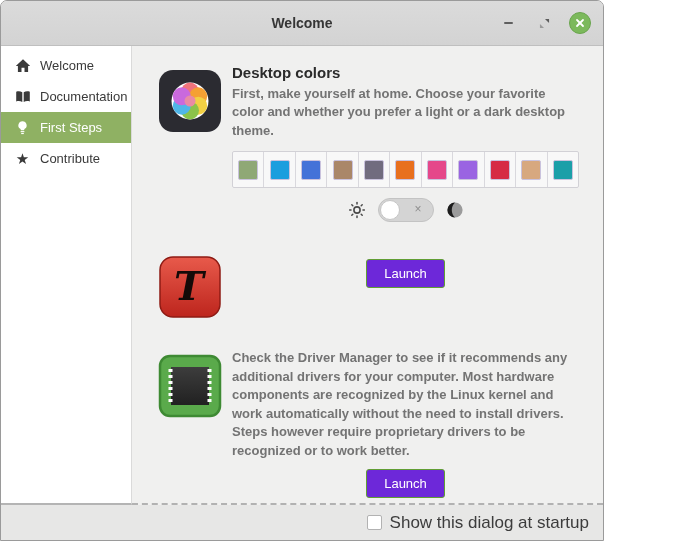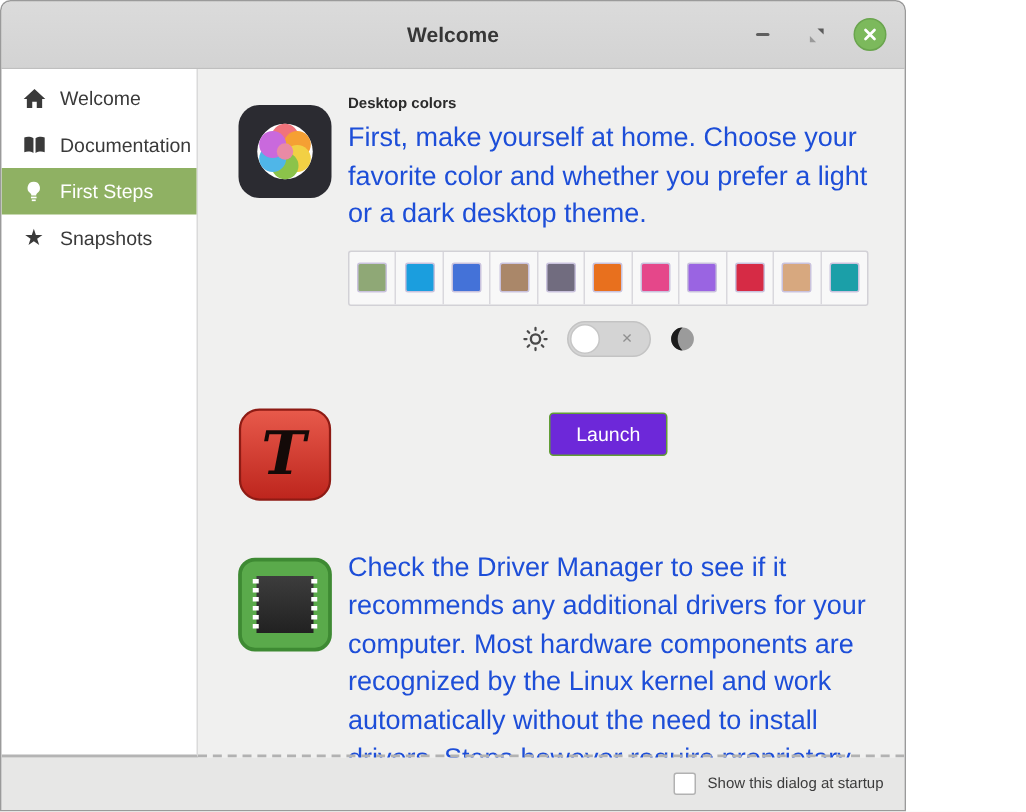--- a/index.html
+++ b/index.html
@@ -19,39 +19,39 @@
   .side-item.selected{background:#8fb163;color:#ffffff;}
   .side-icon{width:17px;height:17px;display:flex;align-items:center;justify-content:center;color:#3a3a3a;font-size:14px;line-height:1;}
   .side-item.selected .side-icon{color:#ffffff;}
   
   .content{flex:1 1 auto;position:relative;overflow:hidden;background:#f0f0ef;padding:18px 24px 0 26px;}
   .undershoot{position:absolute;left:0;right:0;bottom:0;border-top:2px dashed #b2b2b2;}
   .section{display:flex;gap:10px;}
   .section + .section{margin-top:26px;}
   .app-icon{flex:0 0 64px;margin-top:5px;}
   .sec-text{flex:1 1 auto;min-width:0;}
-  .sec-title{font-size:10px;font-weight:bold;color:#2b2b2b;margin:0 0 4px 0;}
-  .sec-body{font-size:18px;line-height:1.42;color:#1d4ed8;margin:0;}
+  .sec-title{font-size:15px;font-weight:bold;color:#2b2b2b;margin:0 0 4px 0;}
+  .sec-body{font-size:13px;line-height:1.42;color:#737373;margin:0;font-weight:bold;}
   
   .swatchbar{margin-top:11px;display:flex;background:#f8f8f8;border:1px solid #d2d1d6;border-radius:2px;height:37px;overflow:hidden;}
   .swatch-cell{flex:1 1 0;display:flex;align-items:center;justify-content:center;border-right:1px solid #d9d8dd;}
   .swatch-cell:last-child{border-right:none;}
   .swatch{width:20px;height:20px;border:1px solid #c9c2dd;border-radius:2px;}
   
   .toggle-row{margin-top:8px;display:flex;align-items:center;justify-content:center;gap:12px;height:28px;}
   .switch{width:56px;height:24px;border-radius:12px;background:#d4d4d4;border:1px solid #c3c3c3;position:relative;}
   .switch .knob{position:absolute;left:1px;top:1px;width:20px;height:20px;border-radius:50%;background:#ffffff;border:1px solid #c6c6c6;}
   .switch .off-mark{position:absolute;right:11px;top:3px;font-size:12px;color:#8f8f8f;}
   
   .launch-row{display:flex;justify-content:center;margin-top:9px;}
   .launch-btn{background:#6d28d9;border:1px solid #619e34;border-radius:3px;color:#ffffff;font-size:13px;font-family:"Liberation Sans",sans-serif;padding:6px 17px;}
   
   .footer{flex:0 0 35px;background:#e7e7e6;display:flex;align-items:center;justify-content:flex-end;padding-right:14px;gap:8px;}
   .checkbox{width:15px;height:15px;background:#ffffff;border:1px solid #b2b2b2;border-radius:2px;}
-  .footer-label{font-size:10px;color:#3c3c3c;}
+  .footer-label{font-size:17px;color:#3c3c3c;}
 </style>
 </head>
 <body>
 
 <div class="window">
 
   <div class="titlebar">
     <div class="title">Welcome</div>
     <div class="win-controls">
       <div class="win-btn">
@@ -100,21 +100,21 @@
               <rect fill="currentColor" x="6" y="11.3" width="4" height="1.2"></rect>
               <rect fill="currentColor" x="6.6" y="13.3" width="2.8" height="1.2"></rect>
             </svg>
           </span>
           <span>First Steps</span>
         </div>
         <div class="side-item">
           <span class="side-icon">
             <span style="font-size:15px;">★</span>
           </span>
-          <span>Snapshots</span>
+          <span>Contribute</span>
         </div>
       </nav>
 
     <div class="content">
 
       <div class="section">
         <div class="app-icon">
           <svg width="64" height="64" viewBox="0 0 64 64">
             <rect x="1" y="1" width="62" height="62" rx="14" fill="#2b2b31"></rect>
             <circle cx="32" cy="32" r="18.5" fill="#ffffff"></circle>

